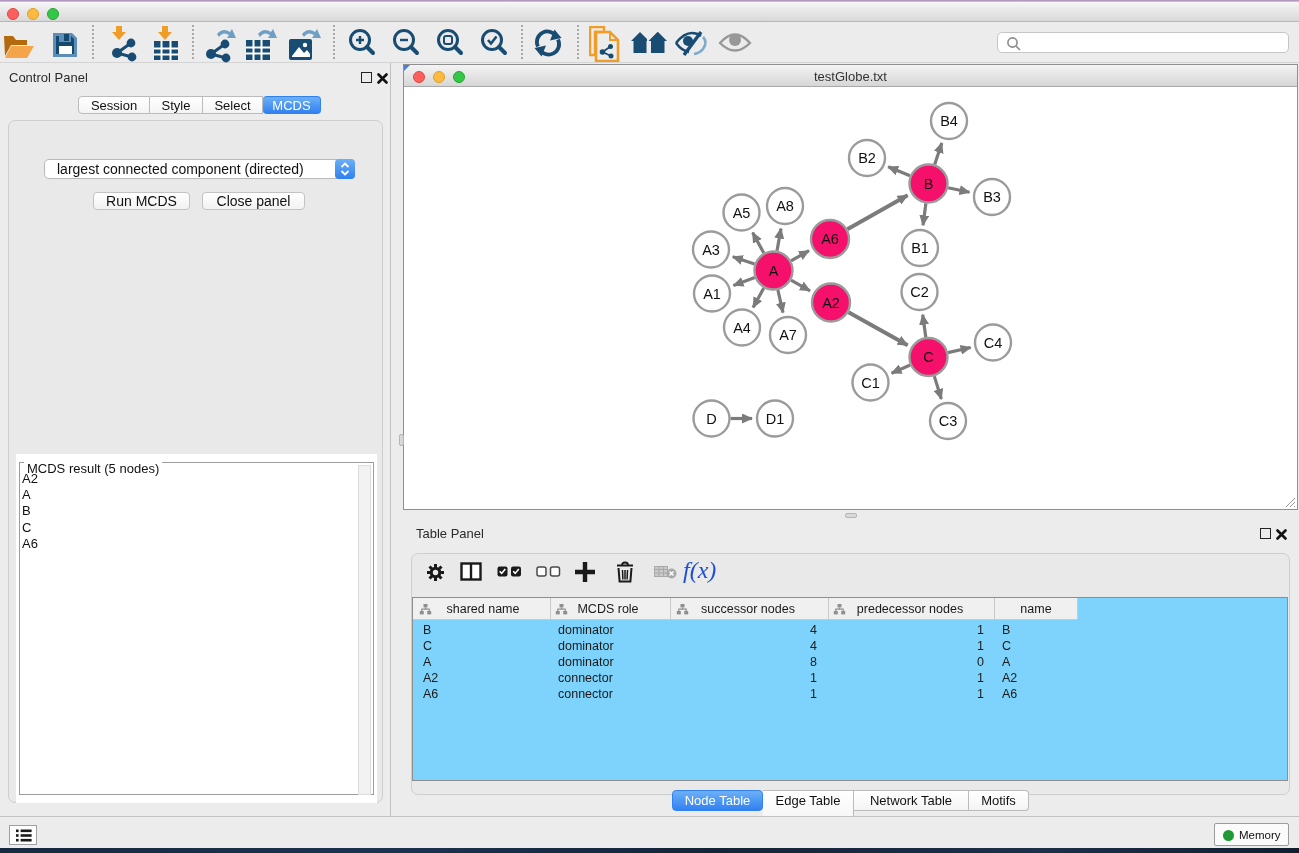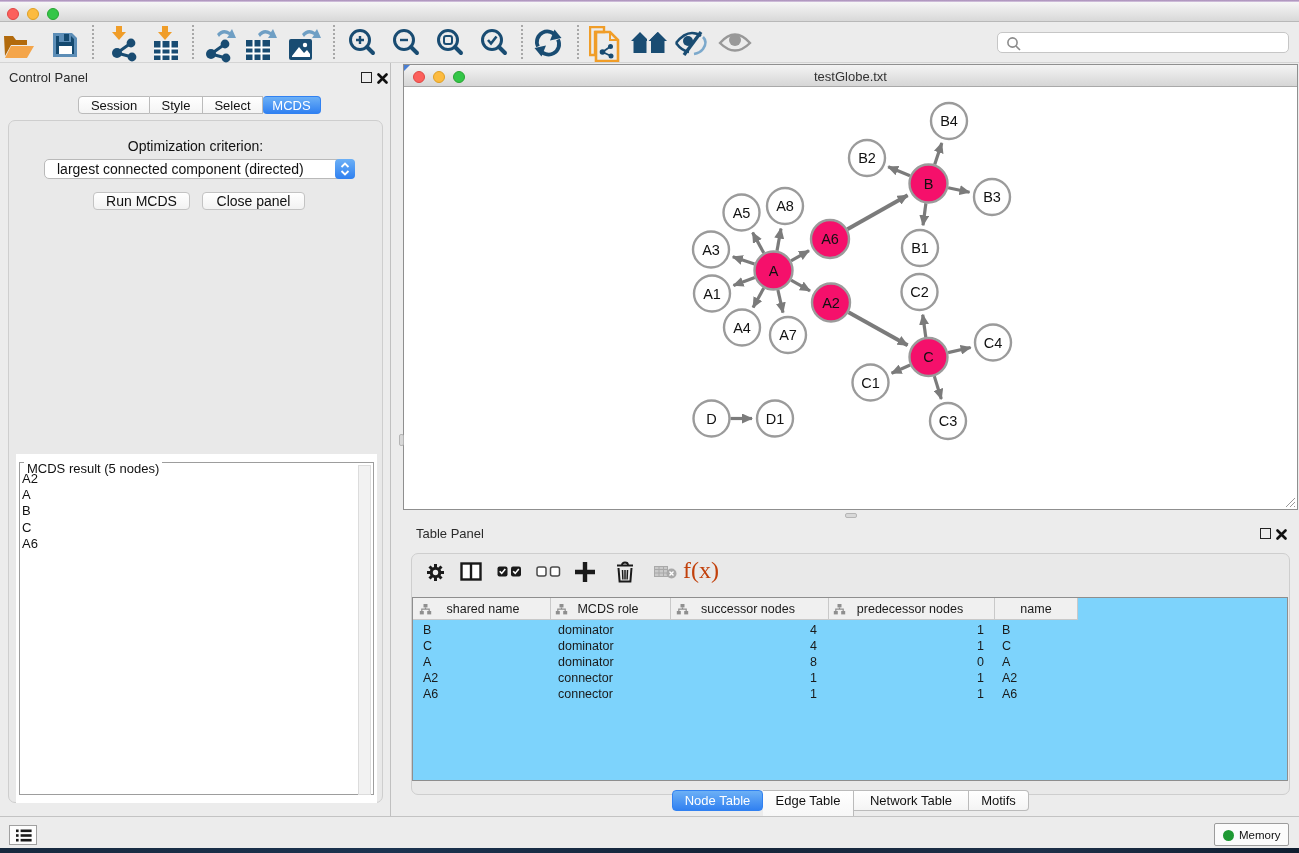--- a/index.html
+++ b/index.html
@@ -165,21 +165,20 @@
   <svg class="abs" style="left:377px;top:10px" width="11" height="11" viewBox="0 0 11 11">
       <path d="M1.5 1.5 L9.5 9.5 M9.5 1.5 L1.5 9.5" stroke="#111" stroke-width="2.6" stroke-linecap="round"></path>
     </svg>
   <div class="tabrow" style="left:78px;top:33px">
     <div class="tab first" style="width:72px">Session</div>
     <div class="tab" style="width:53px">Style</div>
     <div class="tab" style="width:60px">Select</div>
     <div class="tab sel last" style="width:58px">MCDS</div>
   </div>
   <div class="subpanel" style="left:8px;top:57px;width:375px;height:683px">
-    <div class="abs" style="left:0;top:17px;width:100%;text-align:center;font-size:14px;color:#111">Optimization criterion:</div>
     <div class="abs" style="left:35px;top:38px;width:311px;height:20px;background:#fff;border:1px solid #b9b9b9;border-radius:5px">
       <div class="abs" style="left:12px;top:1px;font-size:14px;color:#111">largest connected component (directed)</div>
       <div class="abs" style="right:-1px;top:-1px;width:20px;height:20px;background:linear-gradient(#6cb0f6,#2f80f0);border-radius:4px">
         <svg width="20" height="20" viewBox="0 0 20 20">
             <path d="M6.5 8 L10 4.5 L13.5 8 M6.5 12 L10 15.5 L13.5 12" fill="none" stroke="#fff" stroke-width="1.8"></path>
           </svg>
       </div>
     </div>
     <div class="btn" style="left:84px;top:71px;width:97px;height:18px;line-height:17px">Run MCDS</div>
     <div class="btn" style="left:193px;top:71px;width:103px;height:18px;line-height:17px">Close panel</div>
@@ -322,21 +321,21 @@
     <path d="M6.5 9 L6.9 18.5 M9 9 V18.5 M11.5 9 L11.1 18.5" stroke="#1a1a1a" stroke-width="1.5"></path>
   </svg>
   <svg class="abs" style="left:262px;top:47px" width="23" height="13" viewBox="0 0 23 13">
     <g stroke="#a9a9a9">
         <rect x="0.5" y="0.5" width="13" height="10" fill="#c9c9c9"></rect>
     <path d="M0.5 3.5 H13.5 M0.5 7 H13.5 M5 0.5 V11 M9.5 0.5 V11" fill="none"></path>
       </g>
     <circle cx="17.5" cy="7.5" r="5" fill="#a9a9a9"></circle>
     <path d="M15.5 5.5 L19.5 9.5 M19.5 5.5 L15.5 9.5" stroke="#fff" stroke-width="1.4"></path>
   </svg>
-  <div class="abs" style="left:291px;top:38px;font-family:'Liberation Serif',serif;font-size:24px;color:#c2410c">f(x)</div>
+  <div class="abs" style="left:291px;top:38px;font-family:'Liberation Serif',serif;font-style:italic;font-size:24px;color:#1d4ed8">f(x)</div>
   <div class="abs" style="left:20px;top:78px;width:876px;height:184px;background:#7dd3fc;border:1px solid #8e8e8e">
     <div class="abs" style="left:0;top:0;width:664px;height:22px;background:#f0f0f0;border-bottom:1px solid #c9c9c9"></div>
     <div class="abs" style="left:137px;top:0;width:1px;height:22px;background:#c9c9c9"></div>
     <div class="abs" style="left:257px;top:0;width:1px;height:22px;background:#c9c9c9"></div>
     <div class="abs" style="left:415px;top:0;width:1px;height:22px;background:#c9c9c9"></div>
     <div class="abs" style="left:581px;top:0;width:1px;height:22px;background:#c9c9c9"></div>
     <div class="abs" style="left:664px;top:0;width:1px;height:22px;background:#c9c9c9"></div>
 <svg class="abs" style="left:6px;top:6px" width="13" height="11" viewBox="0 0 13 11">
 <rect x="4.5" y="0" width="4" height="3.4" fill="#8f8f8f"></rect>
 <rect x="0.8" y="7" width="4" height="3.4" fill="#8f8f8f"></rect>

